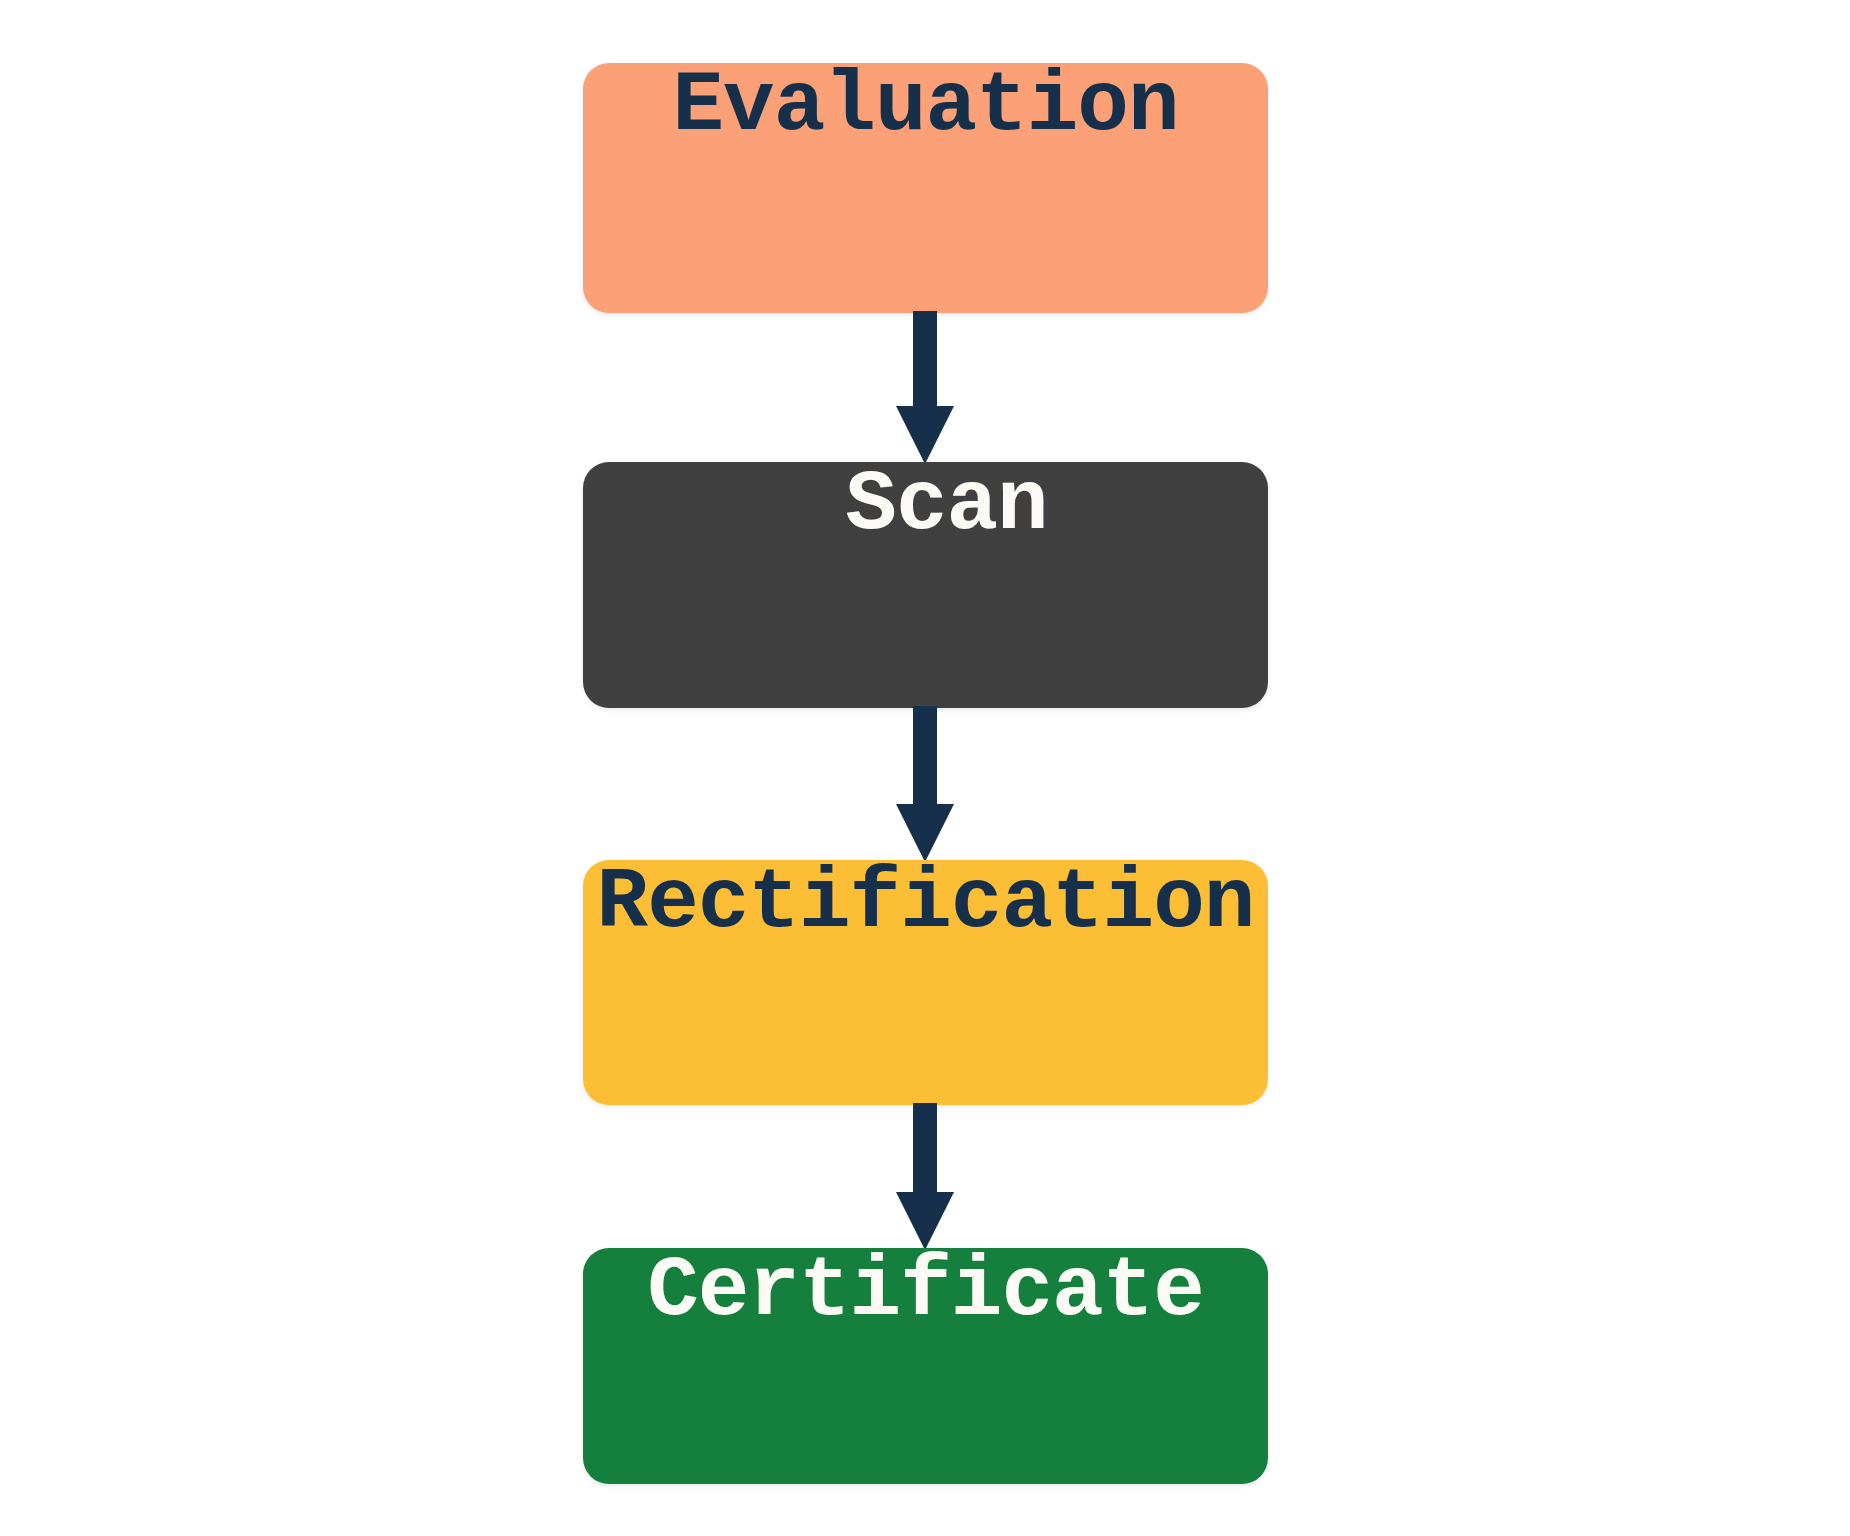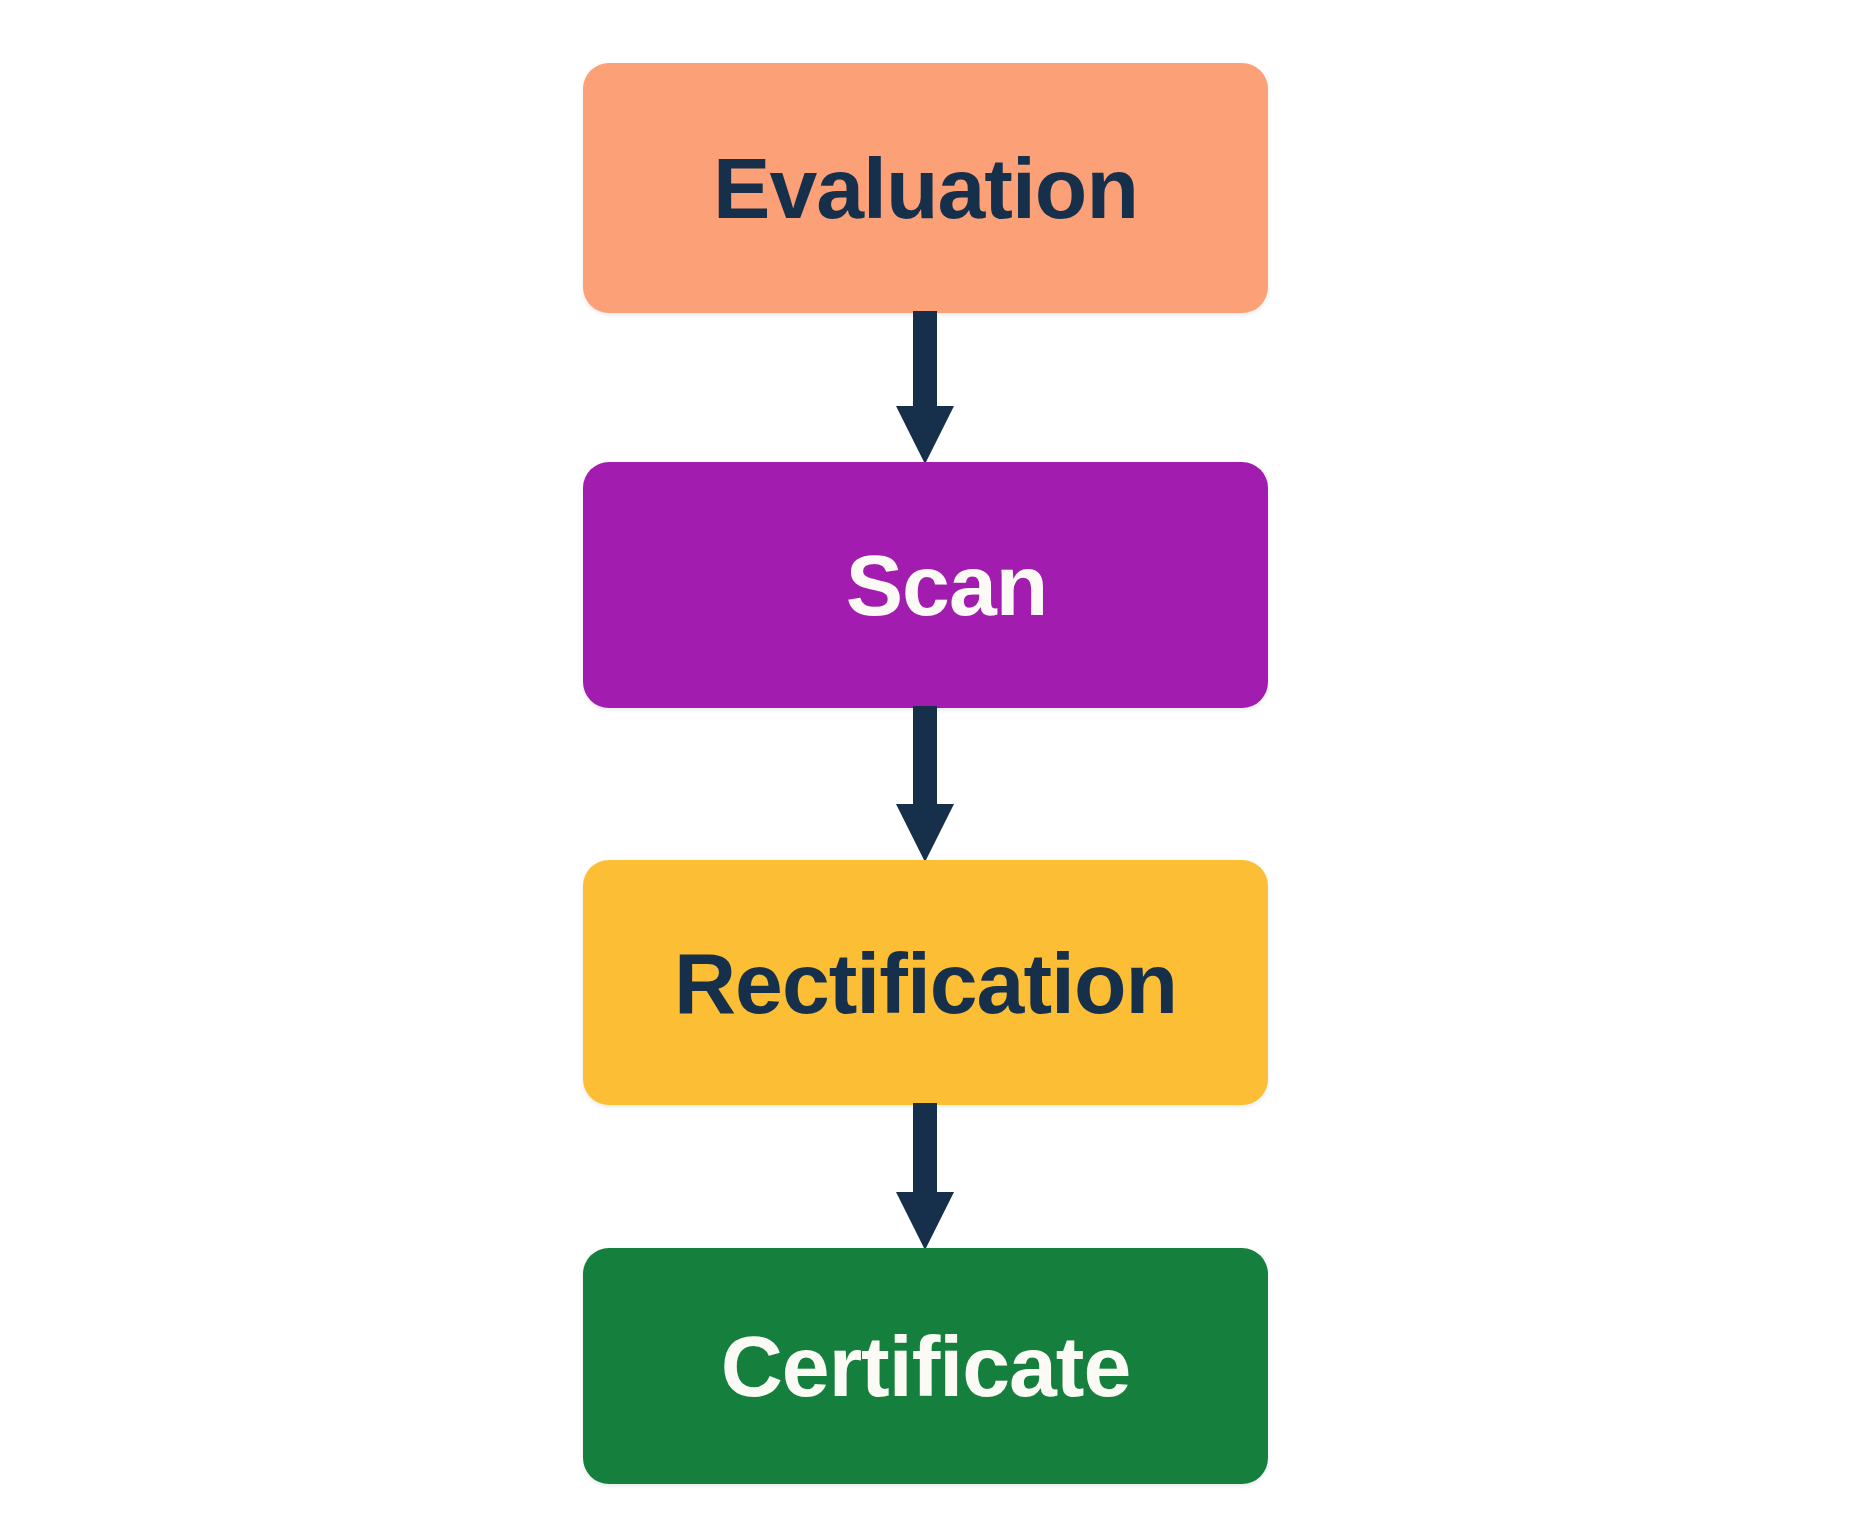--- a/index.html
+++ b/index.html
@@ -20,24 +20,25 @@
     height: 1536px;
     background: #FFFFFF;
   }
 
   .flow-node {
     position: absolute;
     left: 583px;
     width: 685px;
     border-radius: 26px;
     display: flex;
-    align-items: center;
+    align-items: flex-start;
     justify-content: center;
     box-sizing: border-box;
     box-shadow: 0 2px 4px rgba(20, 40, 60, 0.10);
+    font-family: Liberation Mono, monospace;
   }
 
   .flow-node-label {
     font-size: 86px;
     font-weight: 700;
     letter-spacing: -1px;
     line-height: 1;
     text-align: center;
     white-space: nowrap;
     -webkit-font-smoothing: antialiased;
@@ -90,21 +91,21 @@
 
   <div class="flow-node" id="node-evaluation" style="background: rgb(252, 160, 119);">
     <span class="flow-node-label" style="color: rgb(22, 48, 75);">Evaluation</span>
   </div>
 
   <div class="flow-arrow" id="arrow-evaluation-scan">
     <div class="arrow-shaft" style="background: rgb(22, 48, 75);"></div>
     <div class="arrow-head" style="border-top-color: rgb(22, 48, 75);"></div>
   </div>
 
-  <div class="flow-node" id="node-scan" style="background: #a21caf; padding-left: 42px;">
+  <div class="flow-node" id="node-scan" style="background: #404040; padding-left: 42px;">
     <span class="flow-node-label" style="color: rgb(251, 250, 245);">Scan</span>
   </div>
 
   <div class="flow-arrow" id="arrow-scan-rectification">
     <div class="arrow-shaft" style="background: rgb(22, 48, 75);"></div>
     <div class="arrow-head" style="border-top-color: rgb(22, 48, 75);"></div>
   </div>
 
   <div class="flow-node" id="node-rectification" style="background: rgb(251, 190, 52);">
     <span class="flow-node-label" style="color: rgb(22, 48, 75);">Rectification</span>

